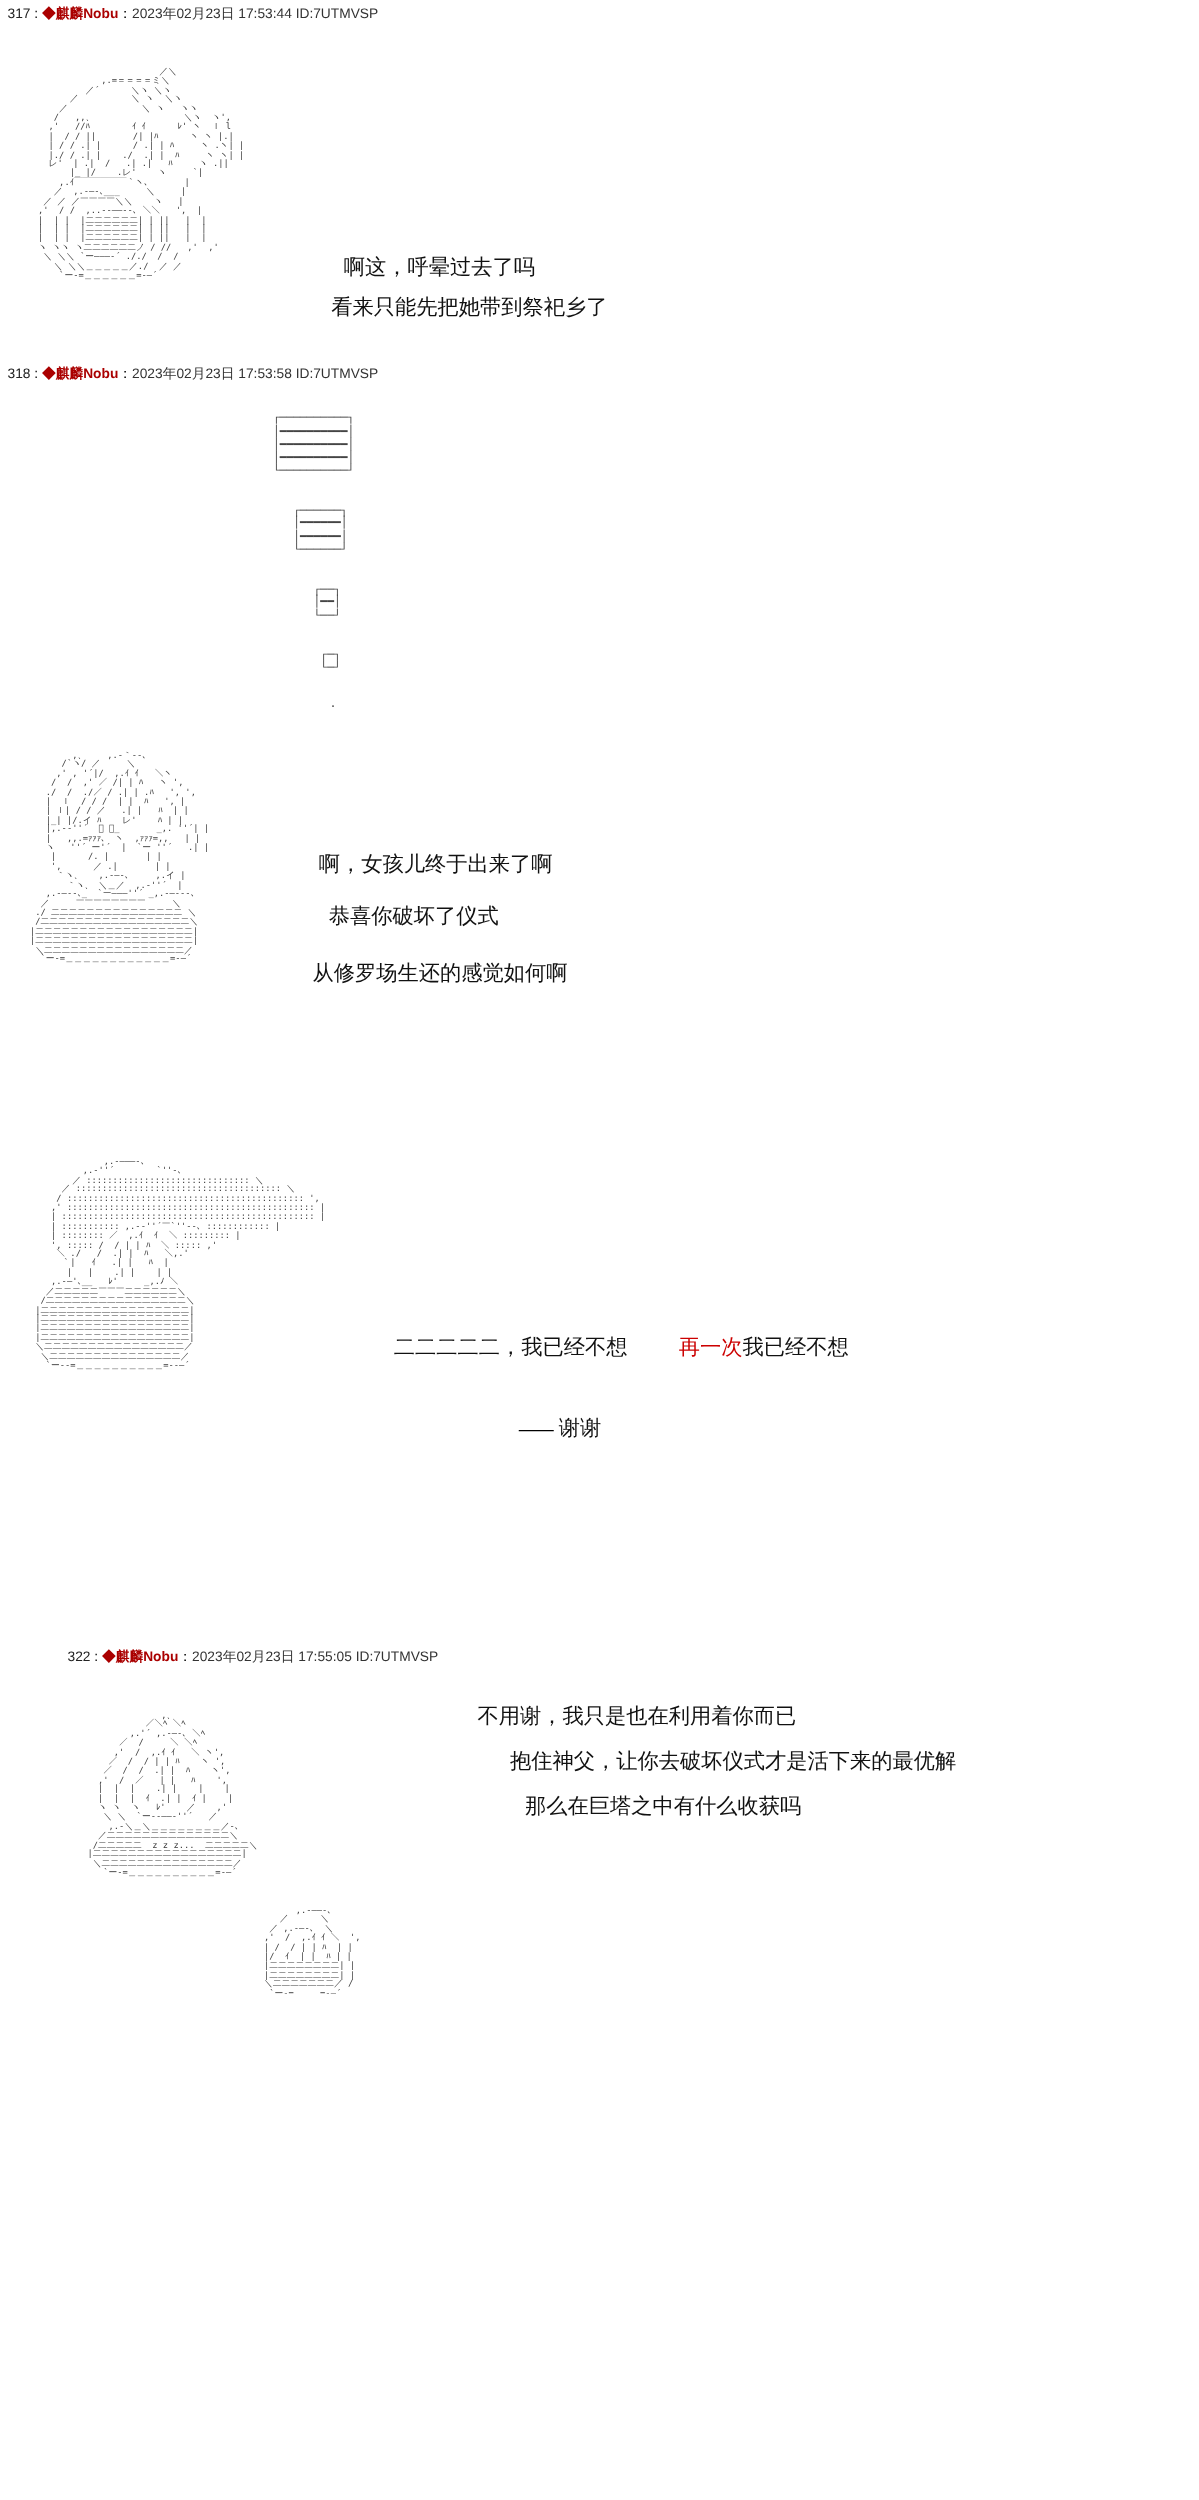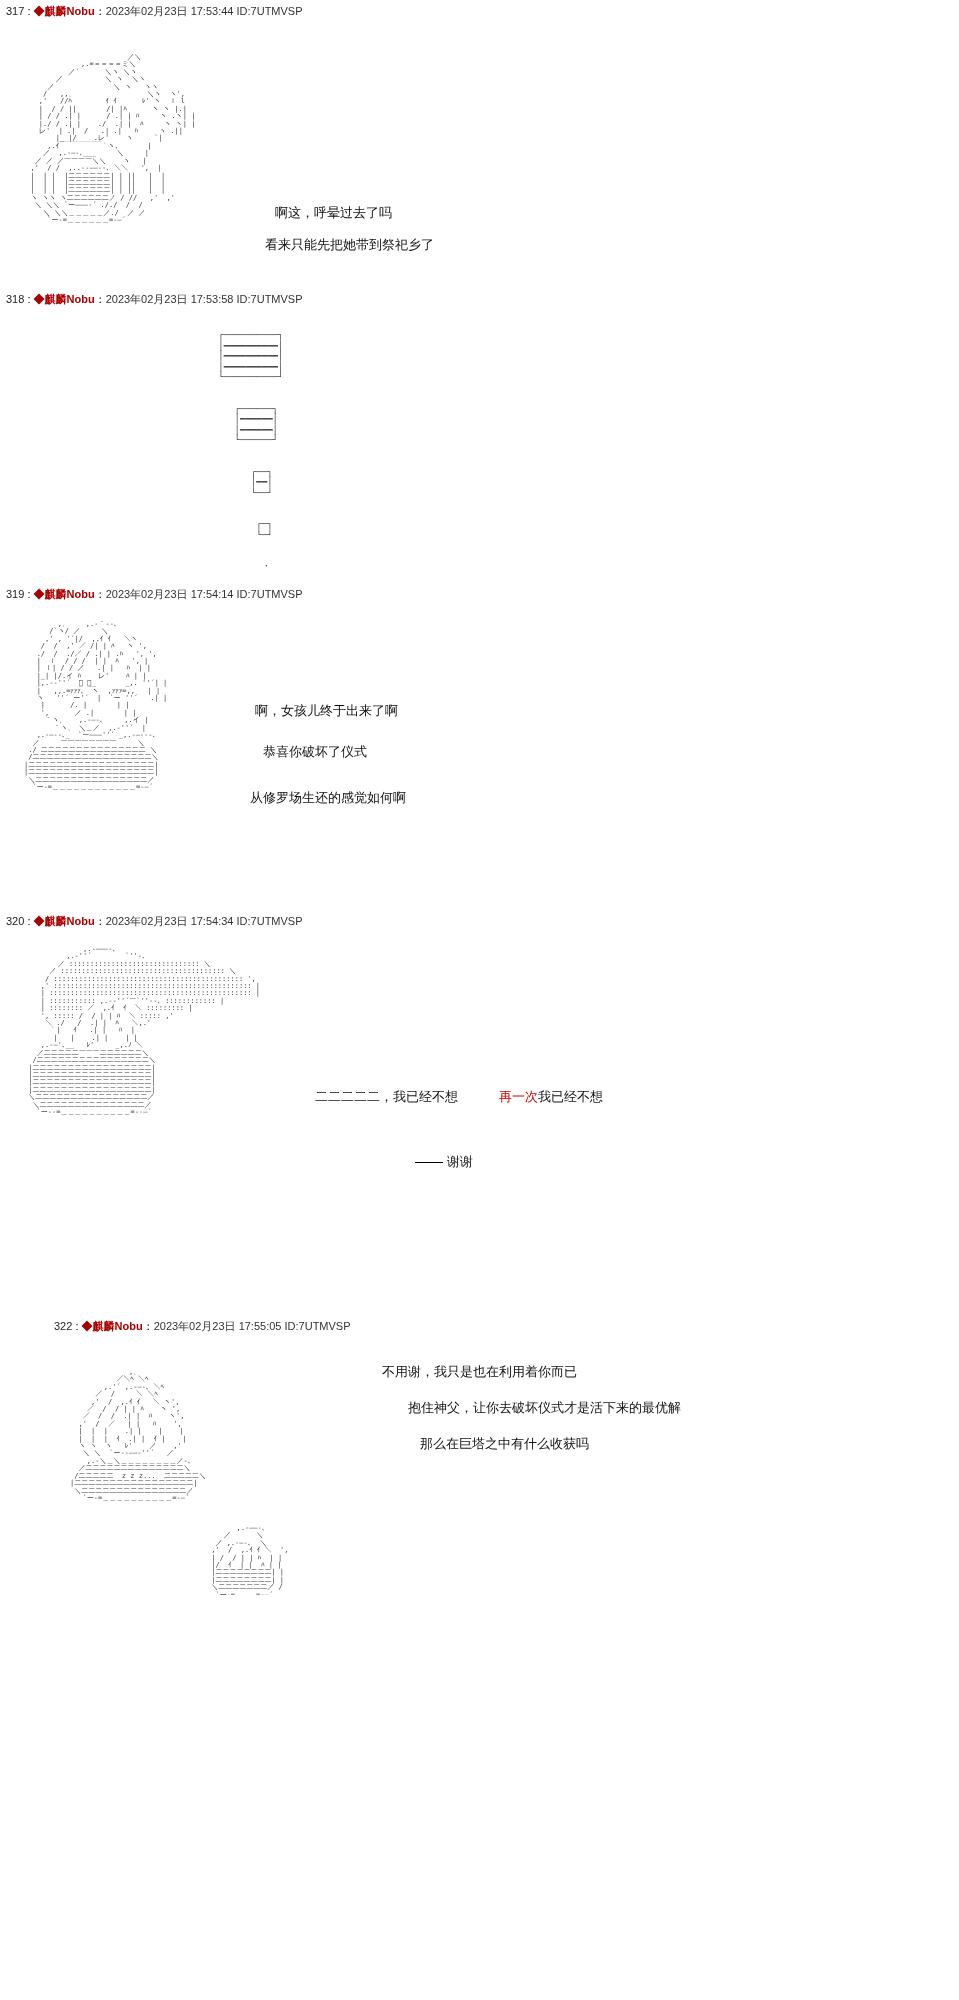--- a/index.html
+++ b/index.html
@@ -46,25 +46,25 @@
   .aa {
     font-family: "DejaVu Sans Mono", monospace;
     white-space: pre;
     font-size: 7px;
     line-height: 7.4px;
     color: #3a3a3a;
     letter-spacing: 0px;
   }
   .dialogue {
     position: absolute;
-    font-size: 13px;
+    font-size: 17px;
     line-height: 16px;
     color: #111111;
     white-space: nowrap;
-    font-family: Liberation Mono, monospace;
+    font-family: Liberation Serif, serif;
   }
   .hl-red {
     color: #cc0000;
     margin-left: 41px;
   }
   .thin-rule {
     border-top: 1px solid #000;
     width: 28px;
     display: inline-block;
     vertical-align: middle;
@@ -141,23 +141,20 @@
 
                            ┌─┐
                            └─┘
 
 
                             ・</div>
     </div>
   </div>
 
   <div class="post" style="height:327px;">
-    <div class="post-header">
-      <span class="num">319</span><span> : </span><span class="name"><span>◆</span><span>麒麟Nobu</span></span><span>：</span><span class="meta">2023年02月23日 17:54:14 ID:7UTMVSP</span>
-    </div>
     <div class="post-body" style="height:305px;">
       <div class="aa" style="position:absolute;left:24px;top:18px;">        ,、    ,.-｀‐-､                        
       /`ヽ/ ／     ＼                       
      ,' , '´|/  ,.ｲ ｲ   ＼ヽ                     
     /  /  ,' ／ /| | ﾊ   ヽ ',                    
    ./  /  ./／ / .| | .ﾊ   ', ',                   
    |  ｌ  / / /  | |  ﾊ   ', |                  
    | ｌ| / / ／   .| |   ﾊ  | |                  
    |_| |/.イ ﾊ    レ'    ﾊ | |                  
    |,.-‐''´  ﾞ 、_       _,. ''´| |                 
@@ -175,23 +172,20 @@
 |二二二二二二二二二二二二二二二二二二|          
  ＼二二二二二二二二二二二二二二二二／           
   `ー-=＿＿＿＿＿＿＿＿＿＿＿＿=-―´             </div>
       <div class="dialogue" style="left:255px;top:101px;text-align:center;">啊，女孩儿终于出来了啊</div>
       <div class="dialogue" style="left:263px;top:142px;">恭喜你破坏了仪式</div>
       <div class="dialogue" style="left:250px;top:188px;text-align:right;">从修罗场生还的感觉如何啊</div>
     </div>
   </div>
 
   <div class="post" style="height:405px;">
-    <div class="post-header">
-      <span class="num">320</span><span> : </span><span class="name"><span>◆</span><span>麒麟Nobu</span></span><span>：</span><span class="meta">2023年02月23日 17:54:34 ID:7UTMVSP</span>
-    </div>
     <div class="post-body" style="height:383px;">
       <div class="aa" style="position:absolute;left:24px;top:16px;">              ,.-―――-､                   
           ,.-''´        `''-､               
         ／ ::::::::::::::::::::::::::::::: ＼             
       ／ ::::::::::::::::::::::::::::::::::::::: ＼           
      / ::::::::::::::::::::::::::::::::::::::::::::: ',          
     ,' ::::::::::::::::::::::::::::::::::::::::::::::: |          
     | :::::::::::::::::::::::::::::::::::::::::::::::: |          
     | ::::::::::: ,.-‐''´￣`''‐-､ :::::::::::: |          
     | :::::::: ／  ,.ｲ  ｲ  ＼ ::::::::: |          

